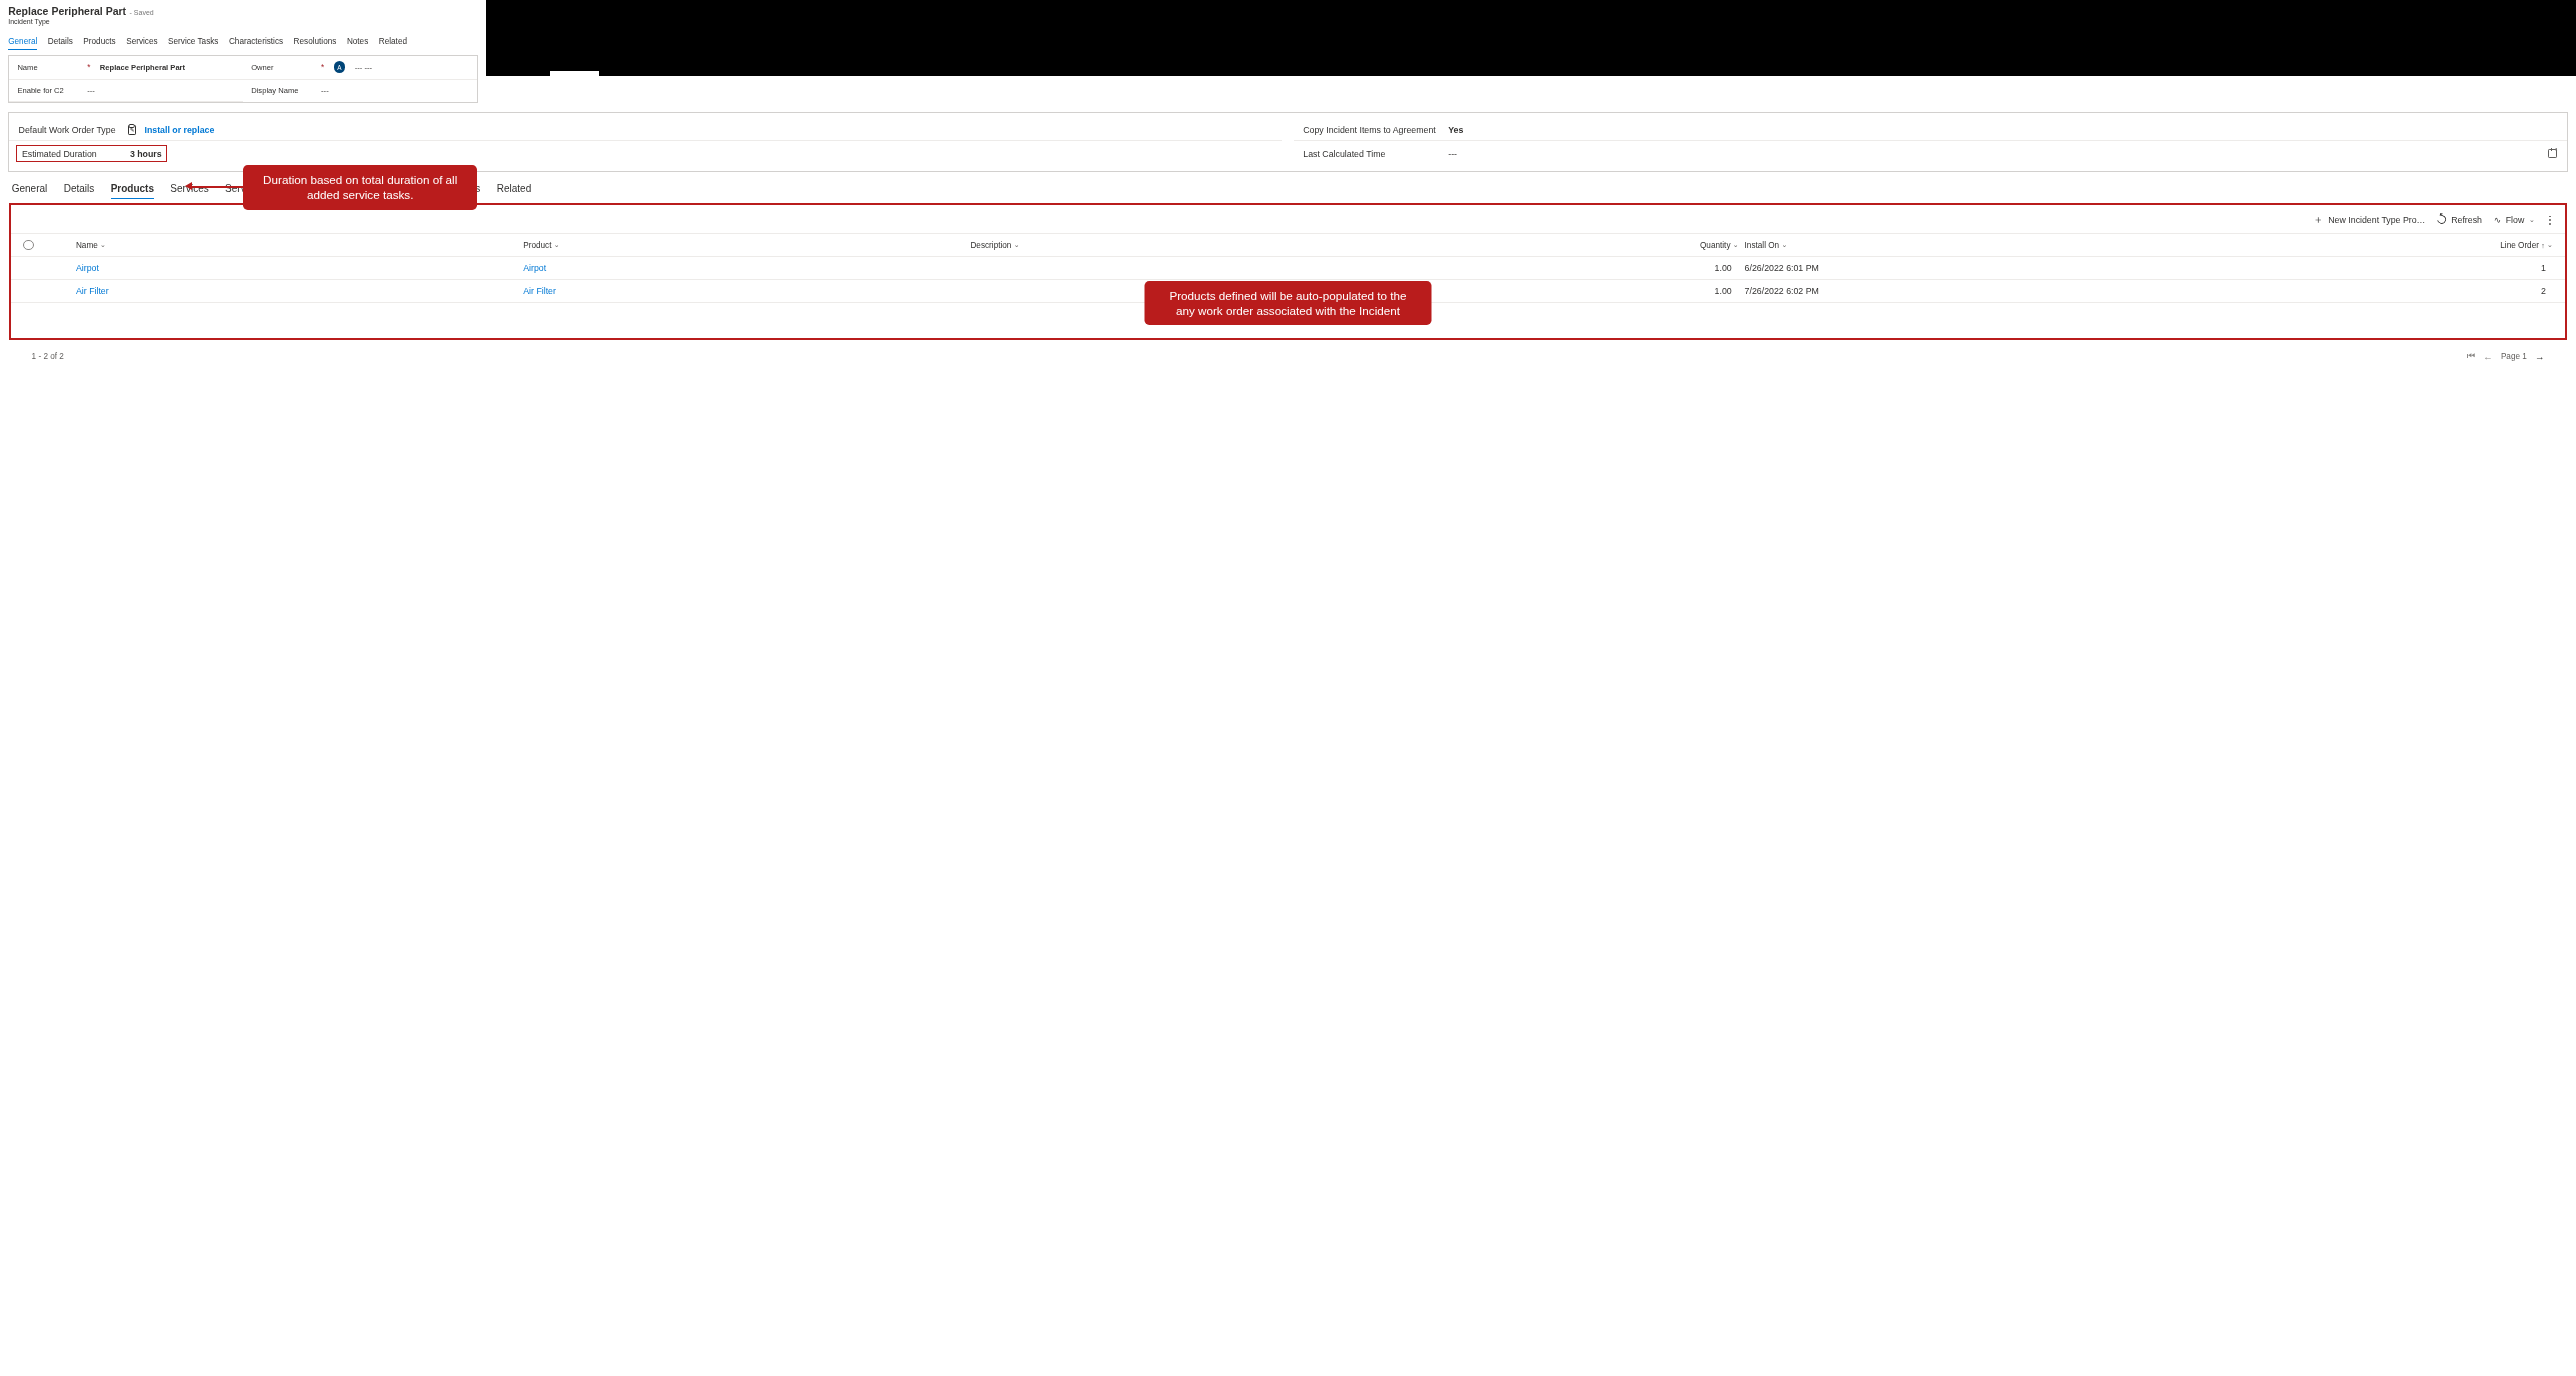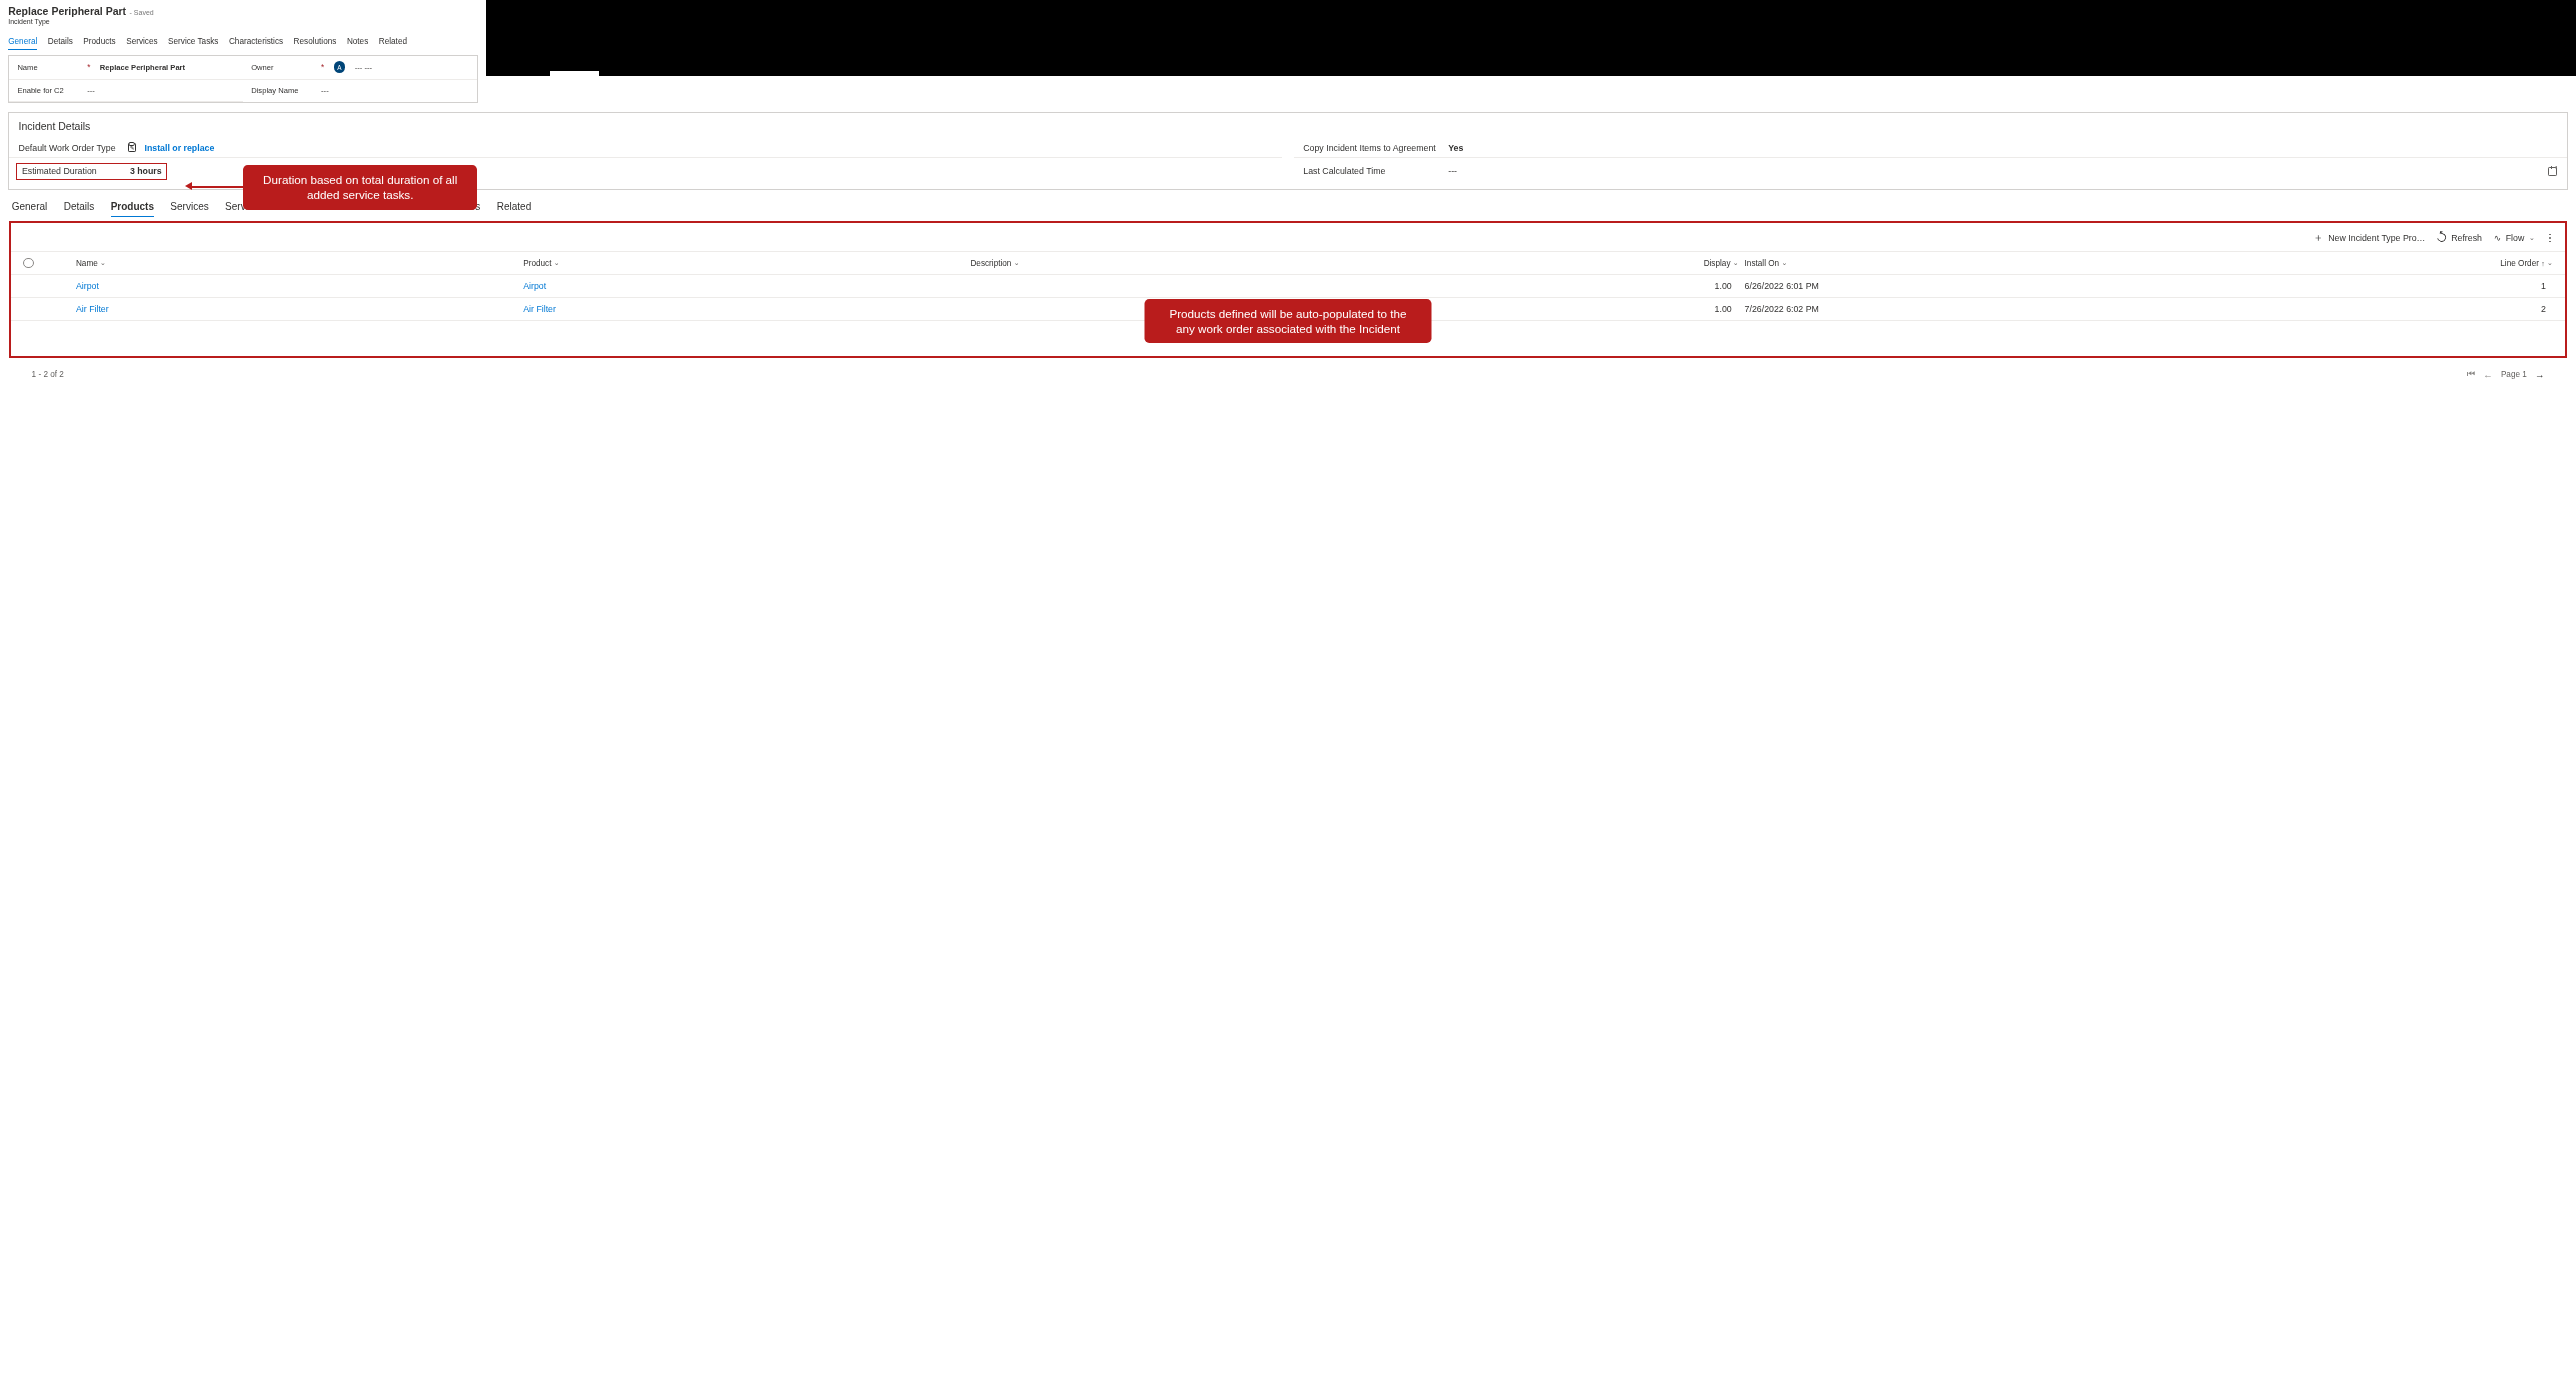--- a/index.html
+++ b/index.html
@@ -235,21 +235,20 @@
           <span class="form-value">---</span>
         </div>
       </div>
     </div>
   </div>
   <div class="top-right"></div>
 </div>
 
 <div class="lower">
   <div class="section-card details-rel">
-    <div class="section-title">Incident Details</div>
     <div class="detail-grid">
       <div class="detail-row border-b">
         <span class="detail-label">Default Work Order Type</span>
         <span class="clipboard-icon"></span>
         <span class="detail-value link">Install or replace</span>
       </div>
       <div class="detail-row border-b">
         <span class="detail-label" style="width:141px">Copy Incident Items to Agreement</span>
         <span class="detail-value" style="font-weight:600">Yes</span>
       </div>
@@ -318,21 +317,21 @@
         </div>
       <div class="col">
           <span>Product</span>
           <span class="chev">⌄</span>
         </div>
       <div class="col">
           <span>Description</span>
           <span class="chev">⌄</span>
         </div>
       <div class="col" style="justify-content:flex-end">
-          <span>Display</span>
+          <span>Quantity</span>
           <span class="chev">⌄</span>
         </div>
       <div class="col">
           <span>Install On</span>
           <span class="chev">⌄</span>
         </div>
       <div class="col" style="justify-content:flex-end">
           <span>Line Order</span> 
           <span class="sort-up">↑</span>
           <span class="chev">⌄</span>

